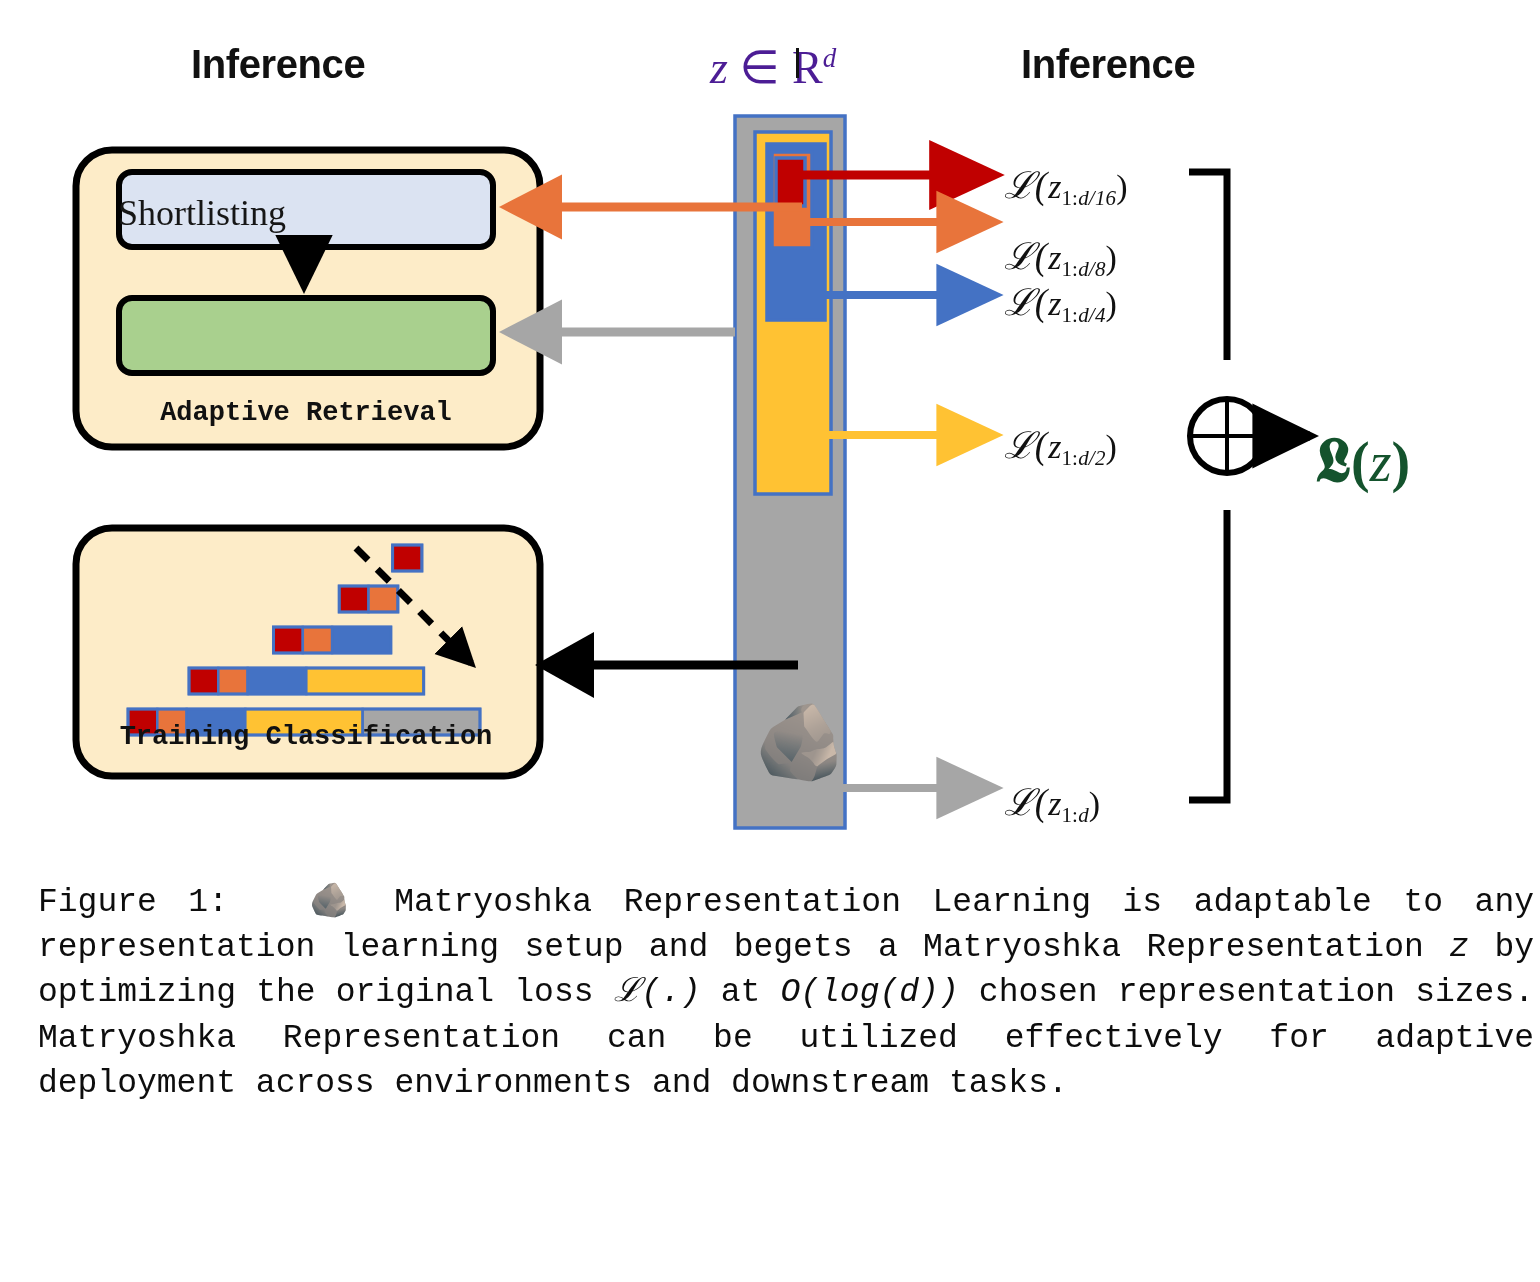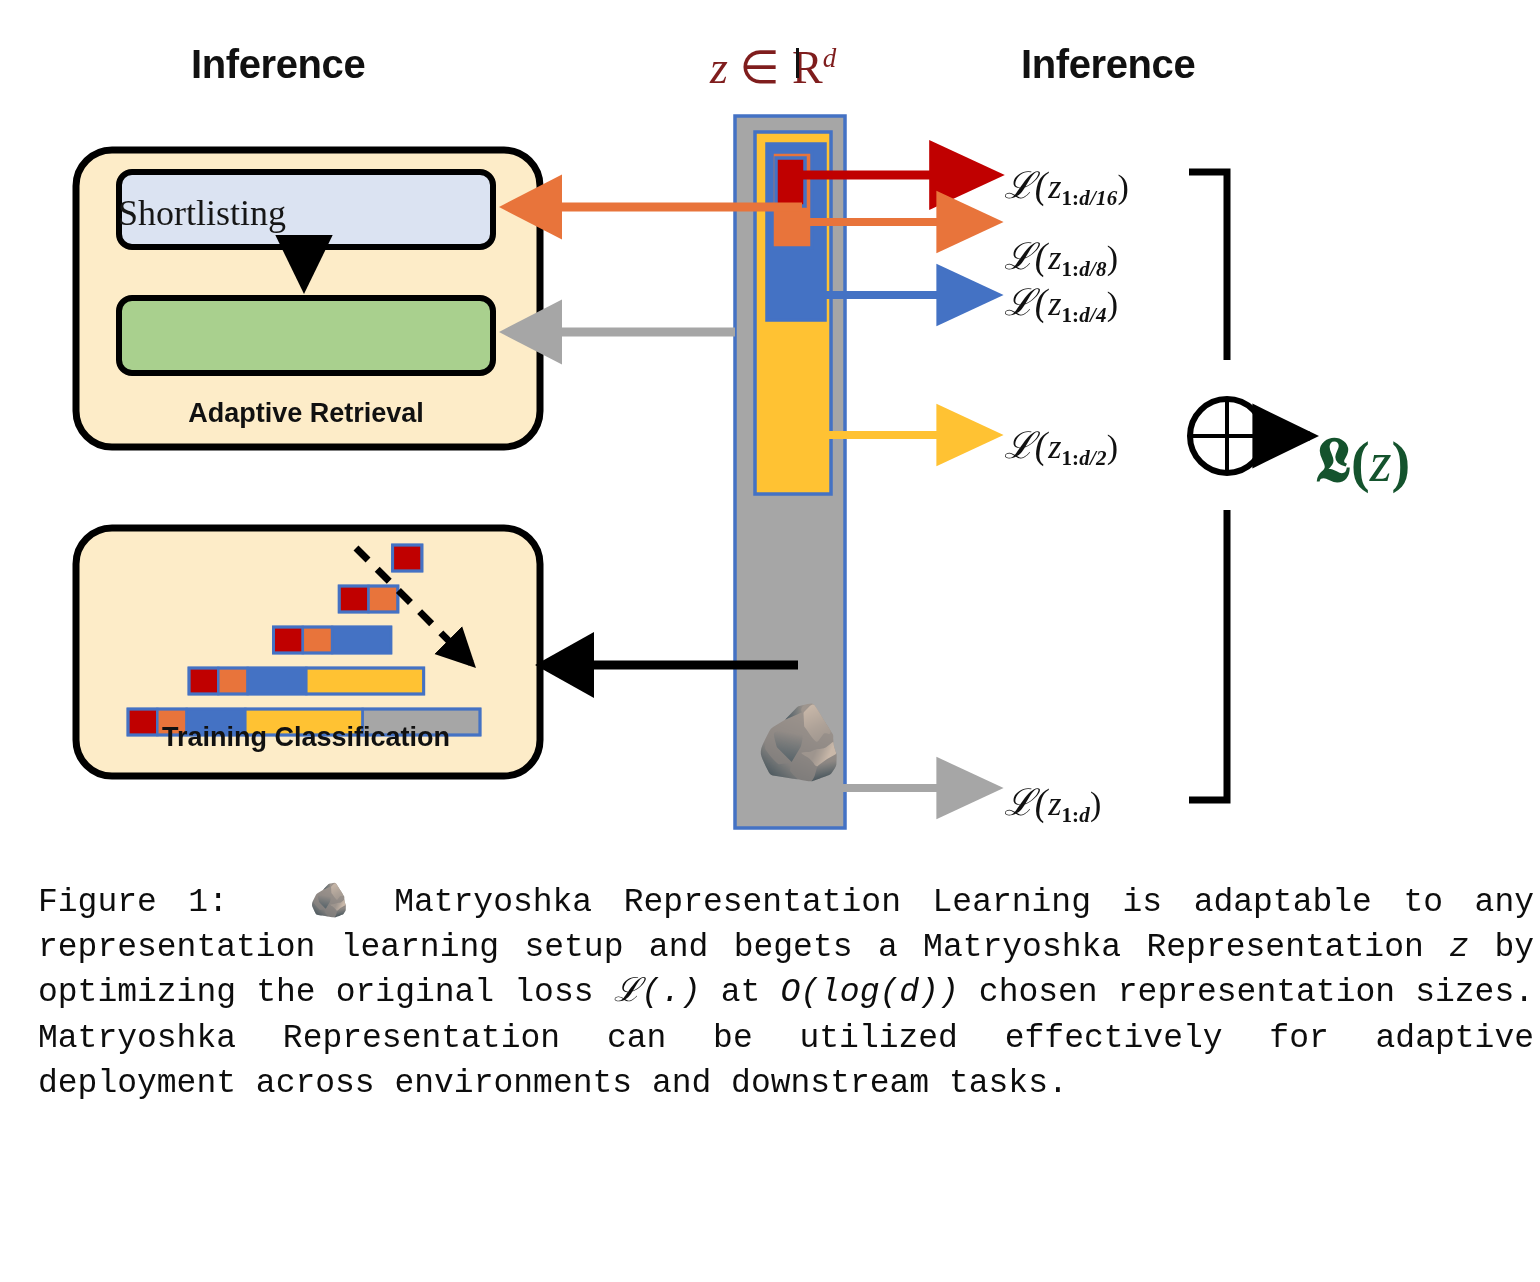--- a/index.html
+++ b/index.html
@@ -36,21 +36,21 @@
     white-space: nowrap;
   }
   #hdr-inference { left: 175px; top: 42px; }
   #hdr-training  { left: 1005px; top: 42px; }
 
   .zlabel {
     position: absolute;
     left: 694px; top: 40px;
     font-family: "Liberation Serif", serif;
     font-size: 46px;
-    color: #7f1d1d;
+    color: #4c1d95;
     white-space: nowrap;
   }
   .zlabel i { font-style: italic; }
   .zlabel .bbR {
     font-style: normal;
     font-weight: 400;
     position: relative;
     padding-left: 1px;
   }
   .zlabel .bbR::before {
@@ -72,21 +72,21 @@
     font-family: Liberation Serif, serif;
     font-size: 36px;
     color: #161616;
     white-space: nowrap;
     text-align: left;
   }
   #lbl-shortlisting { left: 102px; top: 192px; width: 376px; }
   #lbl-reranking    { left: 102px; top: 318px; width: 376px; }
   .panel-caption {
     position: absolute;
-    font-family: Liberation Sans, sans-serif;
+    font-family: Liberation Mono, monospace;
     font-size: 27px;
     font-weight: bold;
     color: #111111;
     text-align: center;
     white-space: nowrap;
   }
   #cap-retrieval      { left: 60px; top: 398px; width: 460px; }
   #cap-classification { left: 60px; top: 722px; width: 460px; }
 
   
@@ -102,21 +102,20 @@
     font-style: italic;
     font-size: 37px;
     padding-right: 1px;
   }
   .loss .zi { font-style: italic; }
   .loss sub {
     font-size: 21px;
     font-style: italic;
     vertical-align: -0.32em;
     letter-spacing: 0.2px;
-    font-weight: bold;
   }
   .loss sub .up { font-style: normal; }
 
   #loss-d16 { left: 988px; top: 158px; }
   #loss-d8  { left: 988px; top: 205px; margin-top: 24px; }
   #loss-d4  { left: 988px; top: 275px; }
   #loss-d2  { left: 988px; top: 418px; }
   #loss-d   { left: 988px; top: 775px; }
 
   #total-loss {

